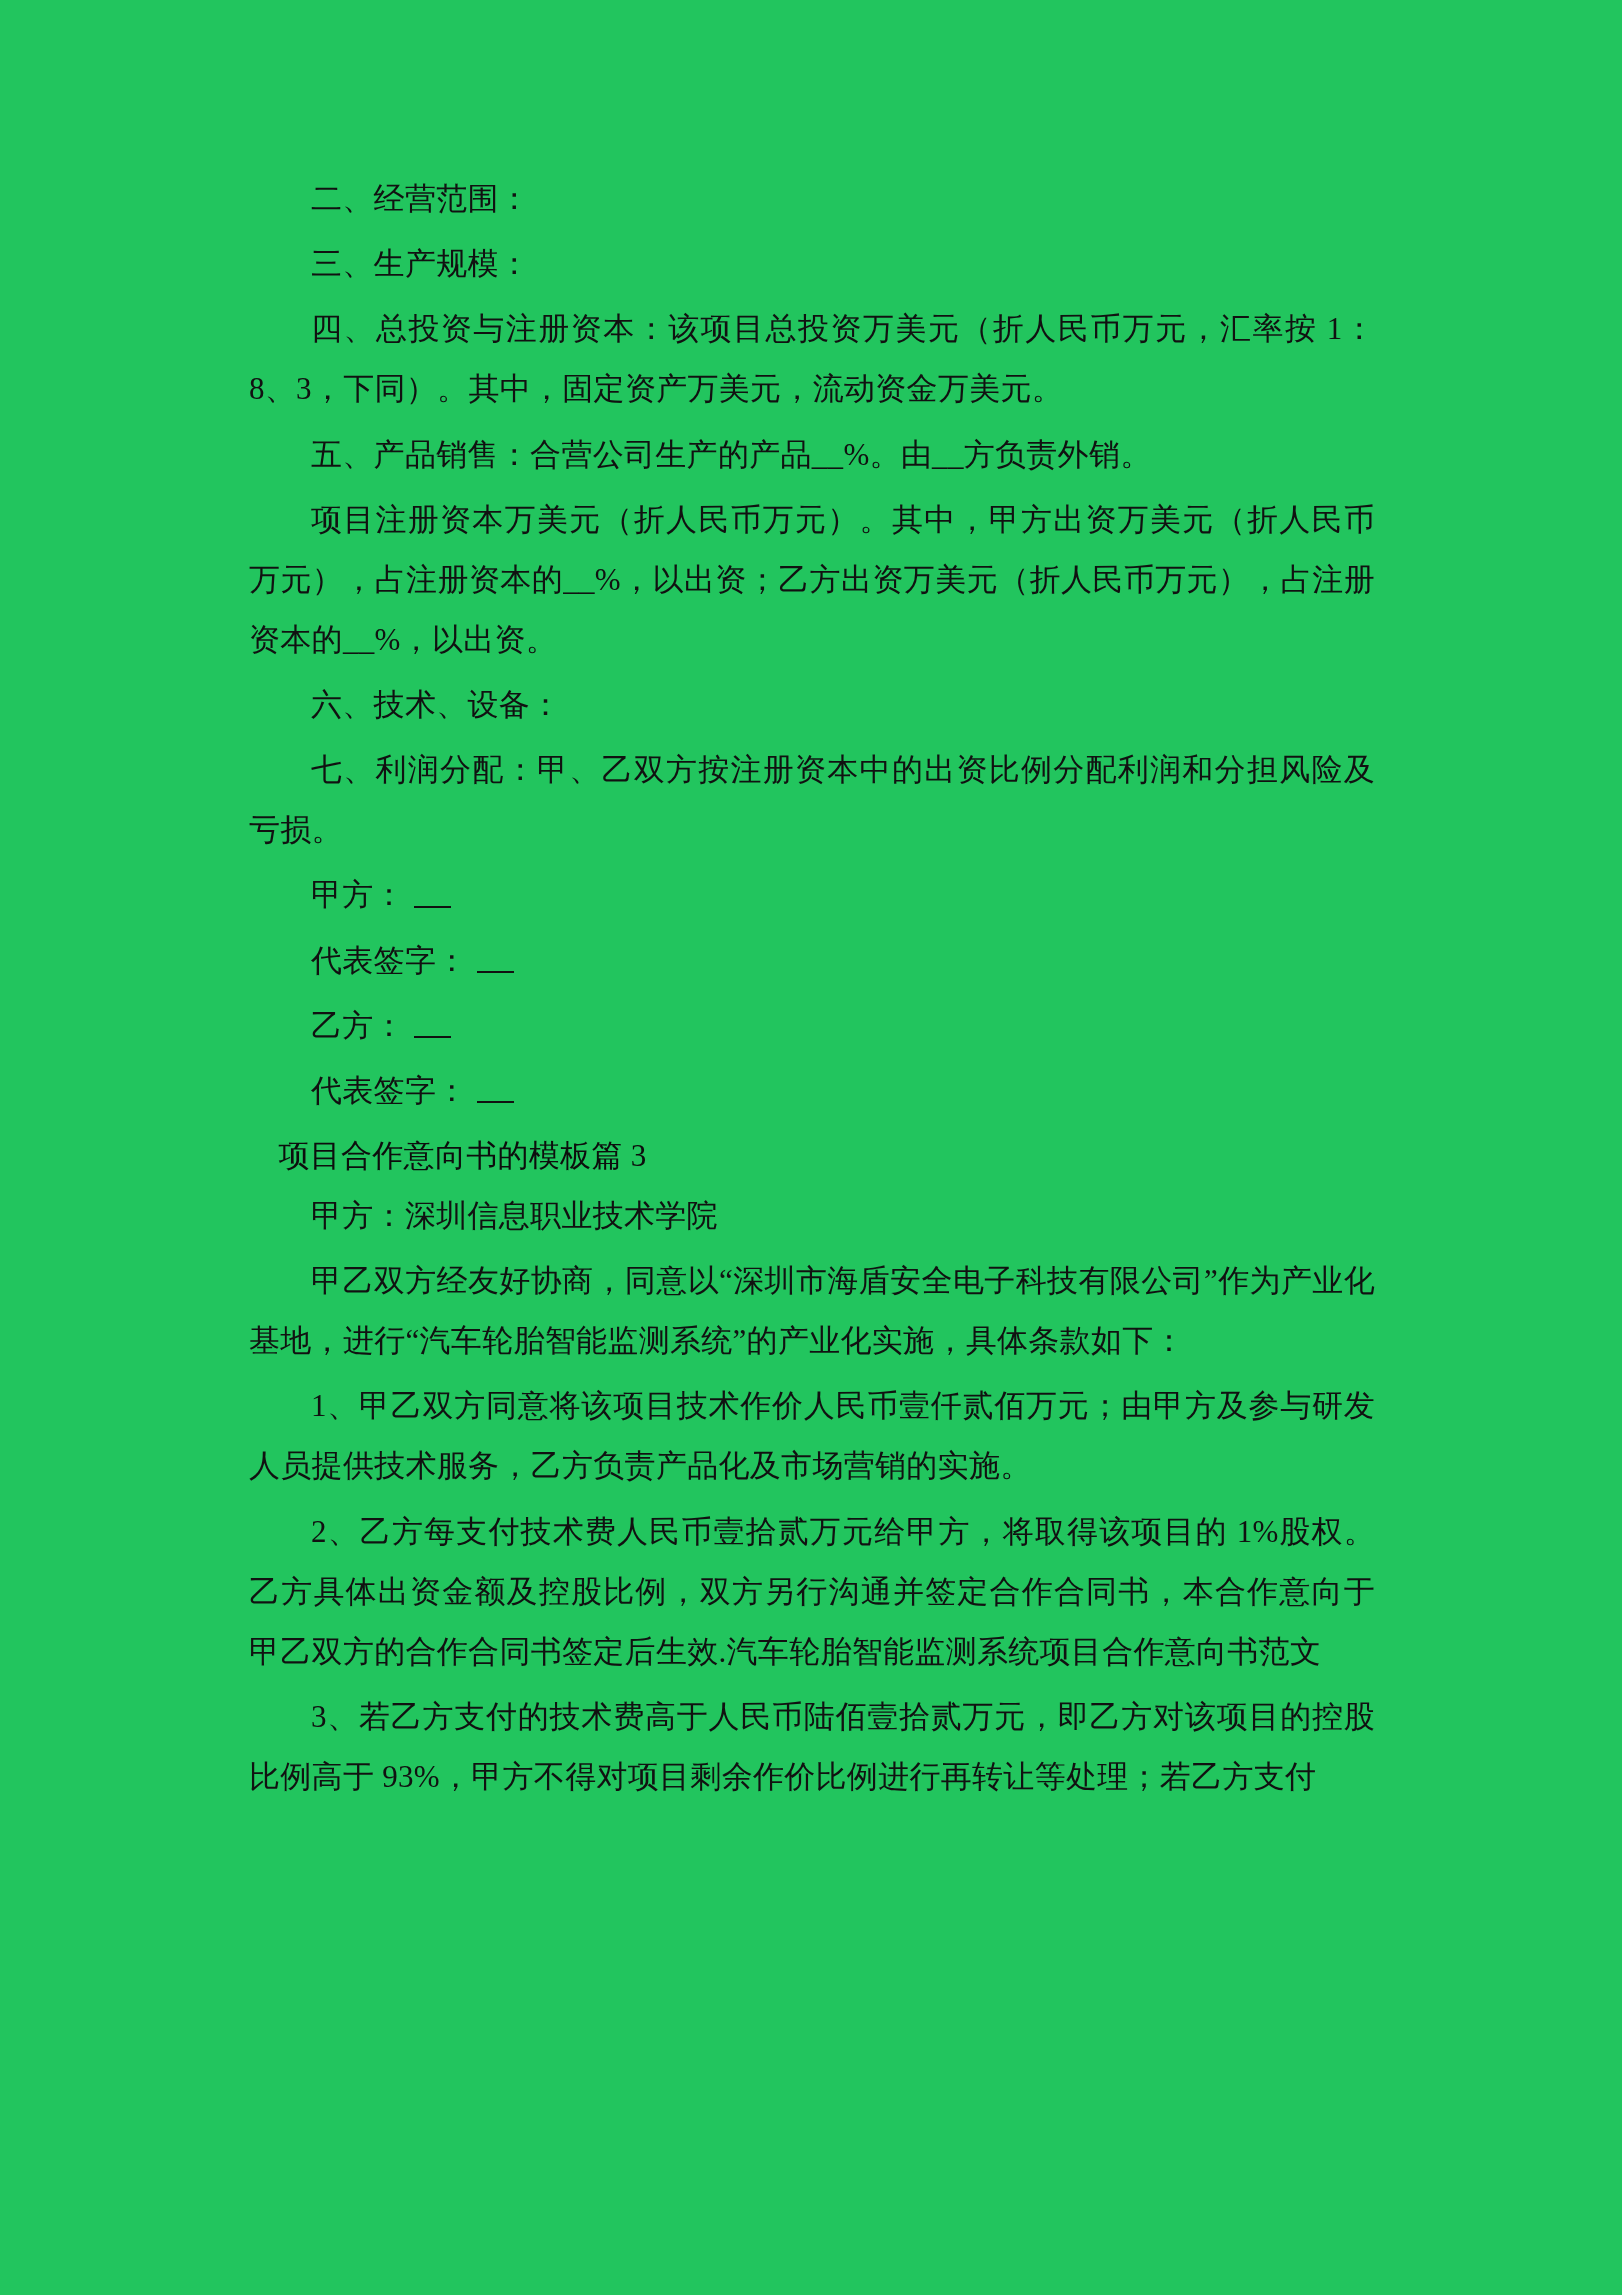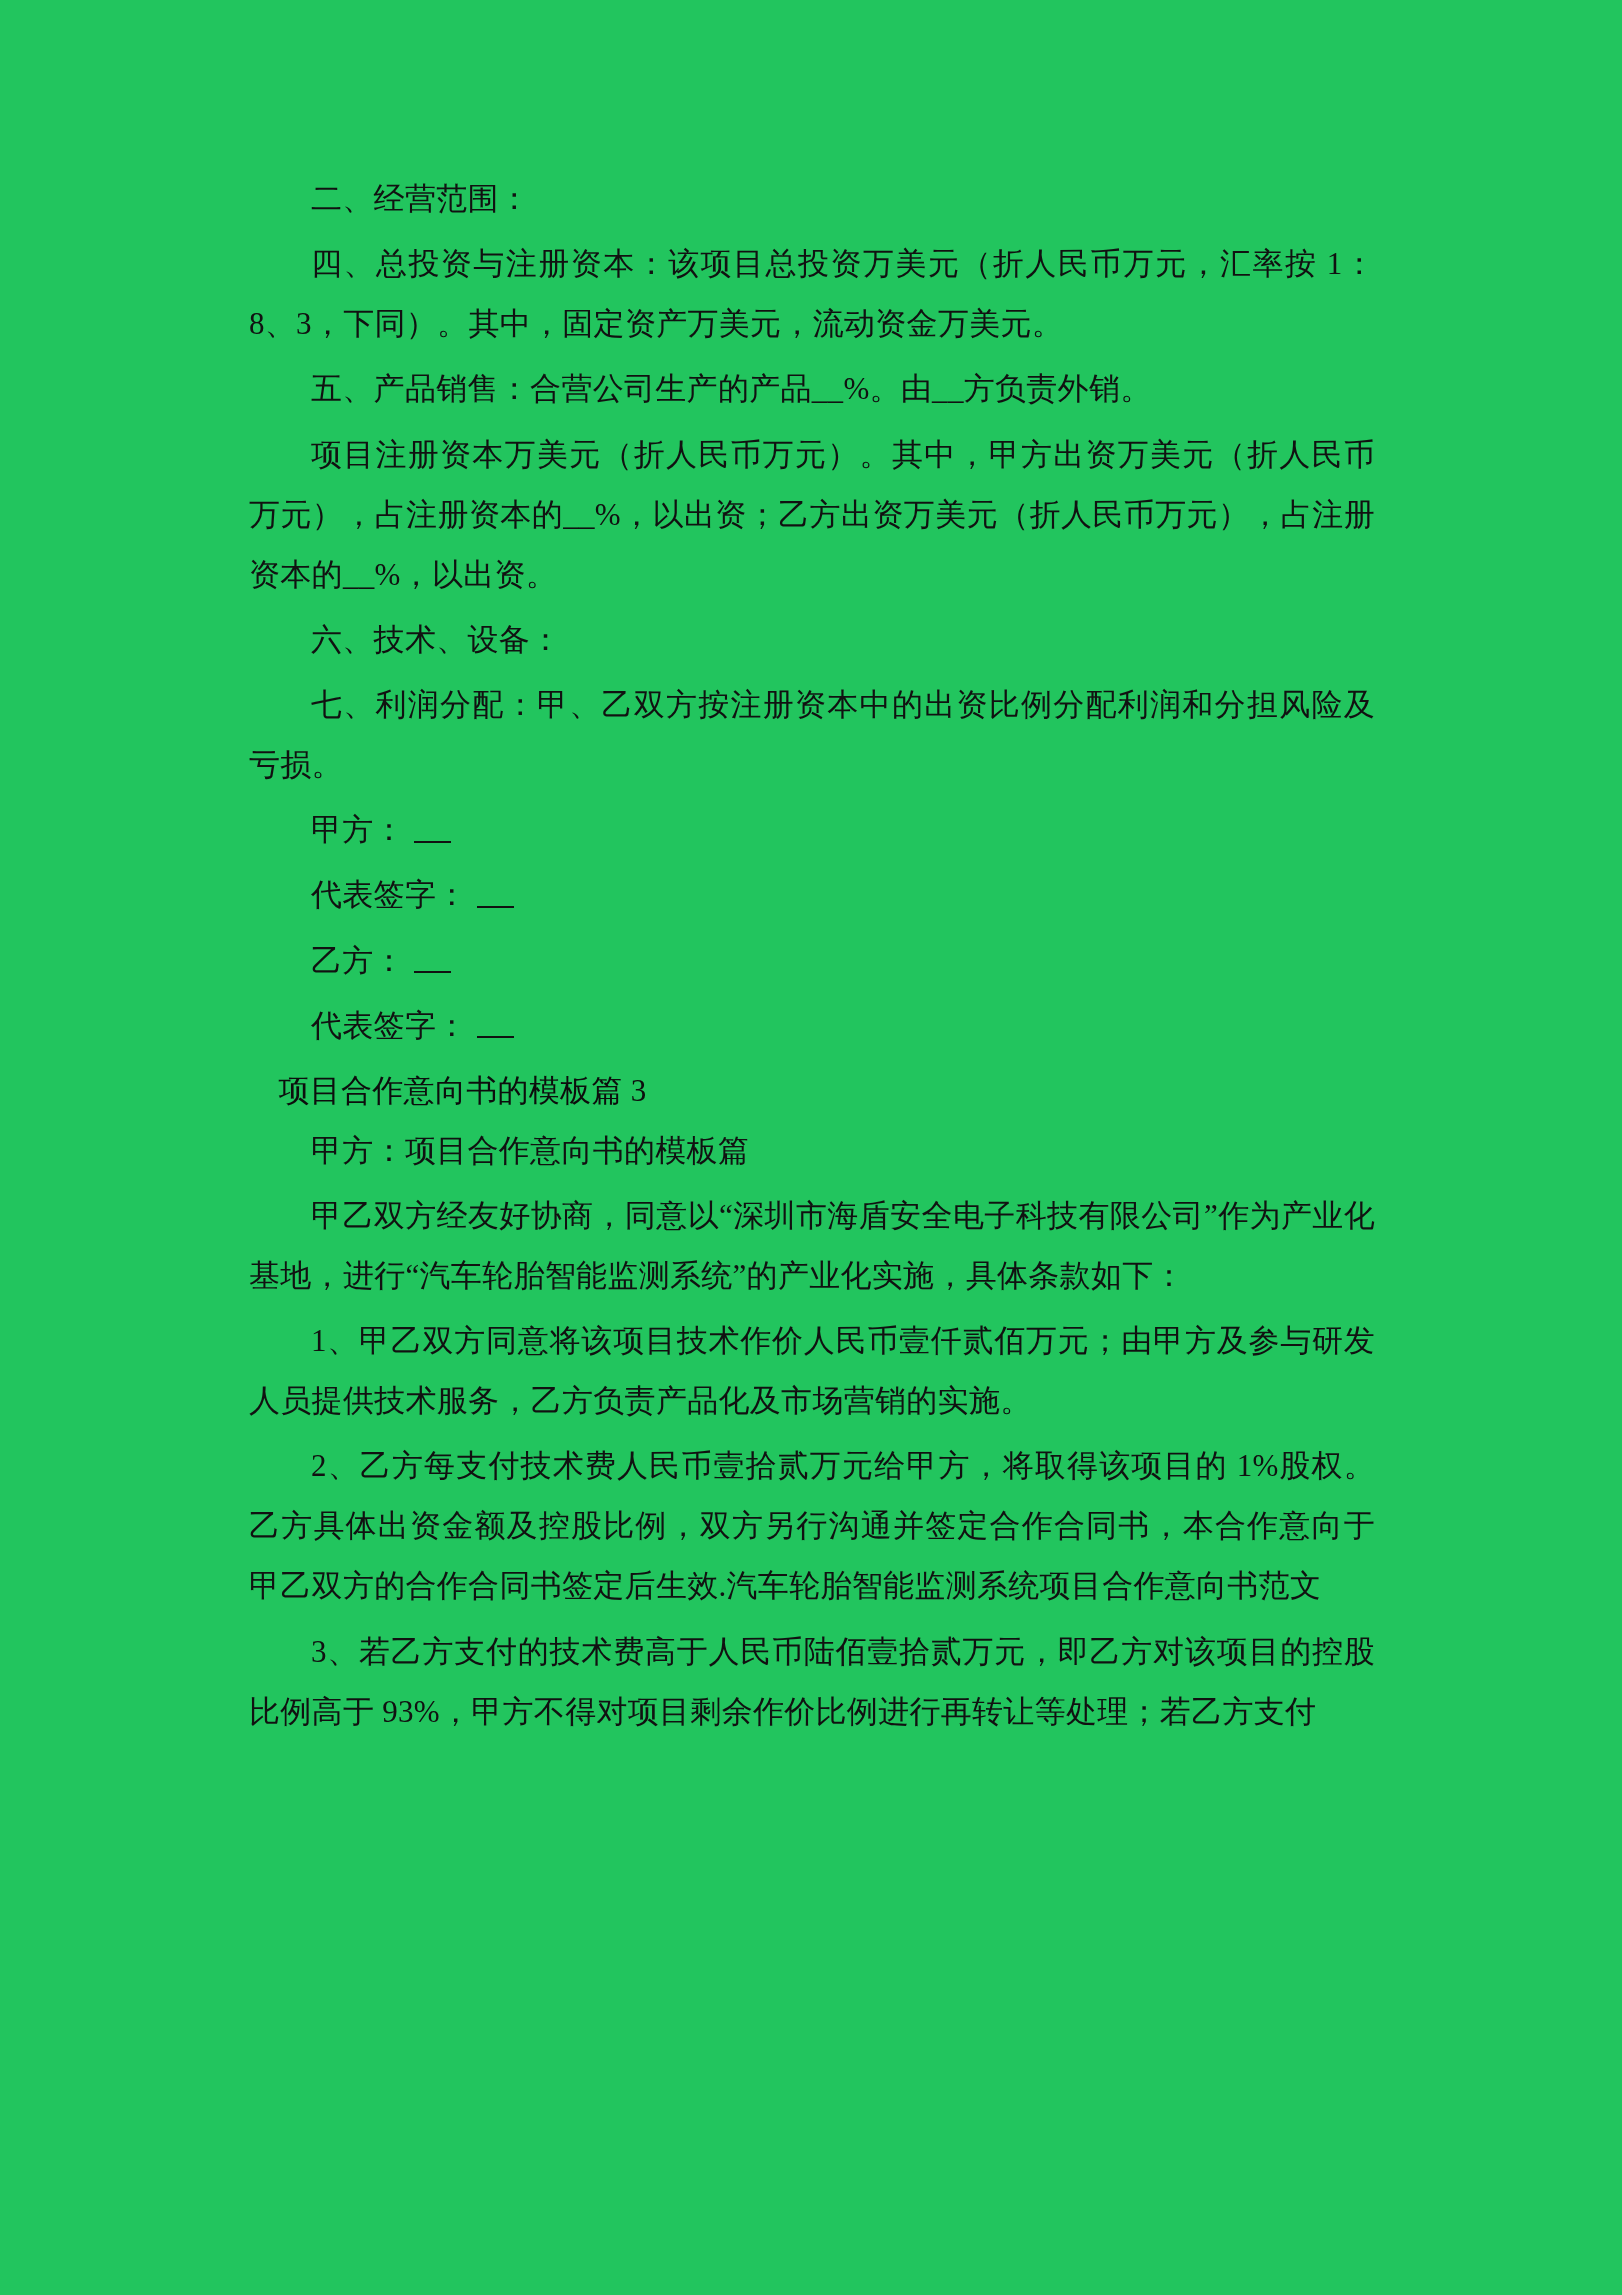--- a/index.html
+++ b/index.html
@@ -75,20 +75,21 @@
   }
 </style>
 </head>
 <body>
 
 <div class="page">
   <div class="doc-body">
 
     <p class="para">二、经营范围：</p>
 
+    <p class="para">三、生产规模：</p>
 
     <p class="para">四、总投资与注册资本：该项目总投资万美元（折人民币万元，汇率按 1：8、3，下同）。其中，固定资产万美元，流动资金万美元。</p>
 
     <p class="para">五、产品销售：合营公司生产的产品__%。由__方负责外销。</p>
 
     <p class="para">项目注册资本万美元（折人民币万元）。其中，甲方出资万美元（折人民币万元），占注册资本的__%，以出资；乙方出资万美元（折人民币万元），占注册资本的__%，以出资。</p>
 
     <p class="para">六、技术、设备：</p>
 
     <p class="para">七、利润分配：甲、乙双方按注册资本中的出资比例分配利润和分担风险及亏损。</p>
@@ -98,21 +99,21 @@
 
     <p class="sig-line"><span>代表签字：</span><span class="blank-rule"></span></p>
 
     <p class="sig-line"><span>乙方：</span><span class="blank-rule"></span></p>
 
     <p class="sig-line"><span>代表签字：</span><span class="blank-rule"></span></p>
 
     <p class="section-heading">项目合作意向书的模板篇 3</p>
 
 
-    <p class="para">甲方：项目合作意向书的模板篇</p>
+    <p class="para">甲方：深圳信息职业技术学院</p>
 
 
     <p class="para">甲乙双方经友好协商，同意以“深圳市海盾安全电子科技有限公司”作为产业化基地，进行“汽车轮胎智能监测系统”的产业化实施，具体条款如下：</p>
 
     <p class="para">1、甲乙双方同意将该项目技术作价人民币壹仟贰佰万元；由甲方及参与研发人员提供技术服务，乙方负责产品化及市场营销的实施。</p>
 
     <p class="para">2、乙方每支付技术费人民币壹拾贰万元给甲方，将取得该项目的 1%股权。乙方具体出资金额及控股比例，双方另行沟通并签定合作合同书，本合作意向于甲乙双方的合作合同书签定后生效.汽车轮胎智能监测系统项目合作意向书范文</p>
 
     <p class="para">3、若乙方支付的技术费高于人民币陆佰壹拾贰万元，即乙方对该项目的控股比例高于 93%，甲方不得对项目剩余作价比例进行再转让等处理；若乙方支付</p>
 

